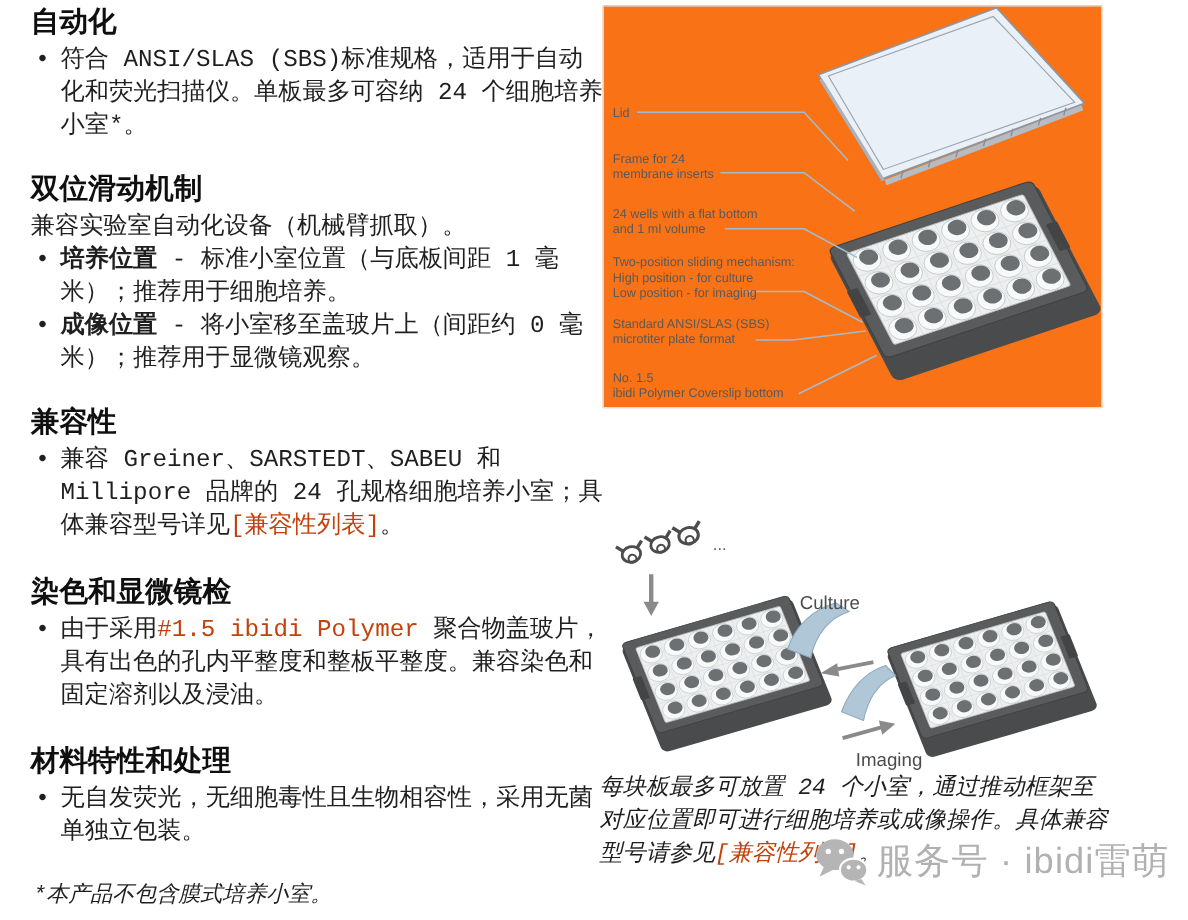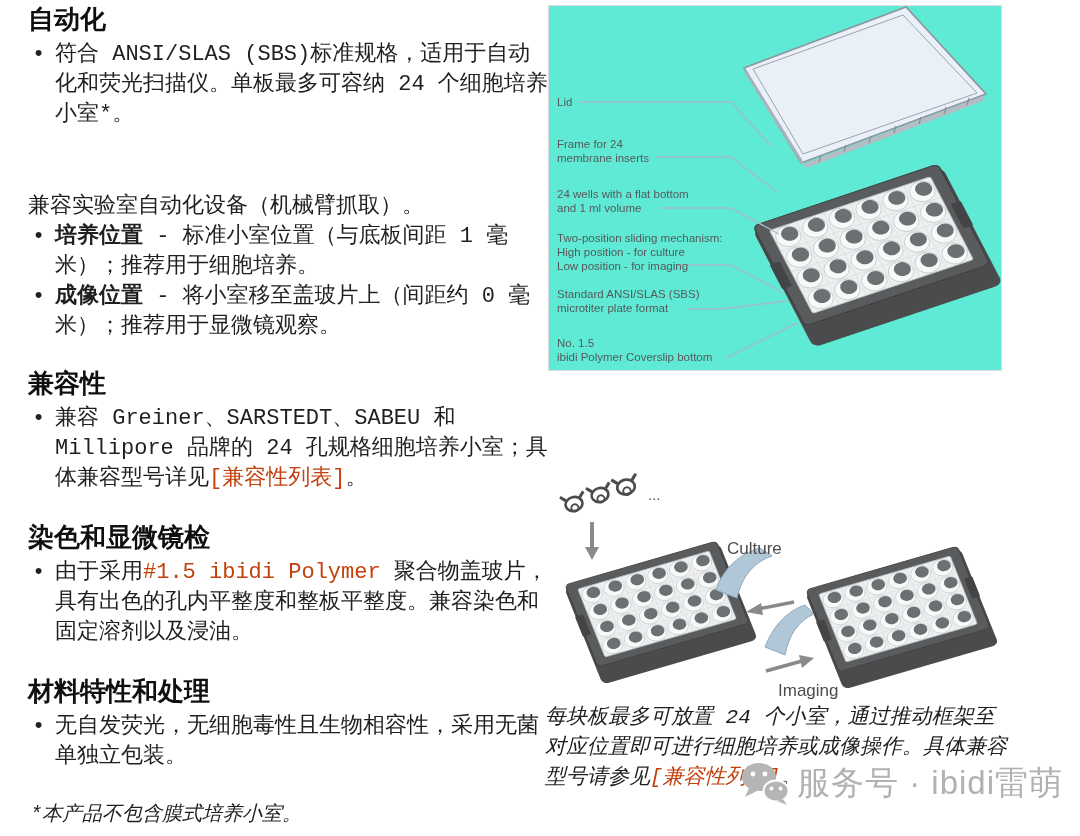--- a/index.html
+++ b/index.html
@@ -13,40 +13,41 @@
         font-family:"Liberation Mono","DejaVu Sans Mono","Liberation Serif",serif;
         font-size:22px;line-height:30px;color:#1f1f1f;}
   .bullet{padding-left:27px;}
   .bch{position:absolute;left:4px;top:0;}
   .bd{font-weight:bold;font-family:Liberation Mono, monospace;}
   .org{color:#c2410c;text-decoration:none;cursor:pointer;}
   .footnote{position:absolute;margin:0;font-style:italic;font-size:20px;line-height:28px;
         font-family:"Liberation Mono","DejaVu Sans Mono","Liberation Serif",serif;}
   
   .box1{position:absolute;left:548px;top:5px;width:452px;height:364px;
-        border:1px solid #ddd;background:#5eead4;}
+        border:1px solid #ddd;background:#f97316;}
   .diag2{position:absolute;left:548px;top:462px;width:462px;height:244px;}
   .lbl{font-family:"Liberation Sans",sans-serif;font-size:11.5px;fill:#58595b;}
   .diaglbl{font-family:"Liberation Sans",sans-serif;font-size:17px;fill:#4c4c4c;}
   .leader{fill:none;stroke:#a3bccb;stroke-width:1.4;}
   .caption{position:absolute;left:545px;top:703px;width:470px;margin:0;
         font-style:italic;font-size:21px;line-height:30px;color:#1e1e1e;
         font-family:"Liberation Mono","DejaVu Sans Mono","Liberation Serif",serif;}
   .watermark{position:absolute;left:740px;top:760px;display:flex;align-items:center;gap:7px;}
   .wm-text{font-family:"Liberation Sans",sans-serif;font-size:33px;color:#b1b1b1;
         letter-spacing:1px;white-space:nowrap;}
 </style>
 </head>
 <body>
 
 <div class="leftcol">
 
   <h2 class="sec-h" style="top:4px;">自动化</h2>
   <p class="body bullet" style="top:40px;"><span class="bch">•</span><span>符合 ANSI/SLAS (SBS)标准规格，适用于自动化和荧光扫描仪。单板最多可容纳 24 个细胞培养小室*。</span></p>
 
+  <h2 class="sec-h" style="top:156px;">双位滑动机制</h2>
   <p class="body" style="top:192px;">兼容实验室自动化设备（机械臂抓取）。</p>
   <p class="body bullet" style="top:222px;"><span class="bch">•</span><span class="bd">培养位置</span><span> -  标准小室位置（与底板间距 1 毫米）；推荐用于细胞培养。</span></p>
   <p class="body bullet" style="top:282px;"><span class="bch">•</span><span class="bd">成像位置</span><span> -  将小室移至盖玻片上（间距约 0 毫米）；推荐用于显微镜观察。</span></p>
 
   <h2 class="sec-h" style="top:368px;">兼容性</h2>
   <p class="body bullet" style="top:404px;"><span class="bch">•</span><span>兼容 Greiner、SARSTEDT、SABEU 和 Millipore 品牌的 24 孔规格细胞培养小室；具体兼容型号详见</span><a class="org">[兼容性列表]</a><span>。</span></p>
 
   <h2 class="sec-h" style="top:522px;">染色和显微镜检</h2>
   <p class="body bullet" style="top:558px;"><span class="bch">•</span><span>由于采用</span><span class="org">#1.5 ibidi Polymer</span><span> 聚合物盖玻片，具有出色的孔内平整度和整板平整度。兼容染色和固定溶剂以及浸油。</span></p>
 

